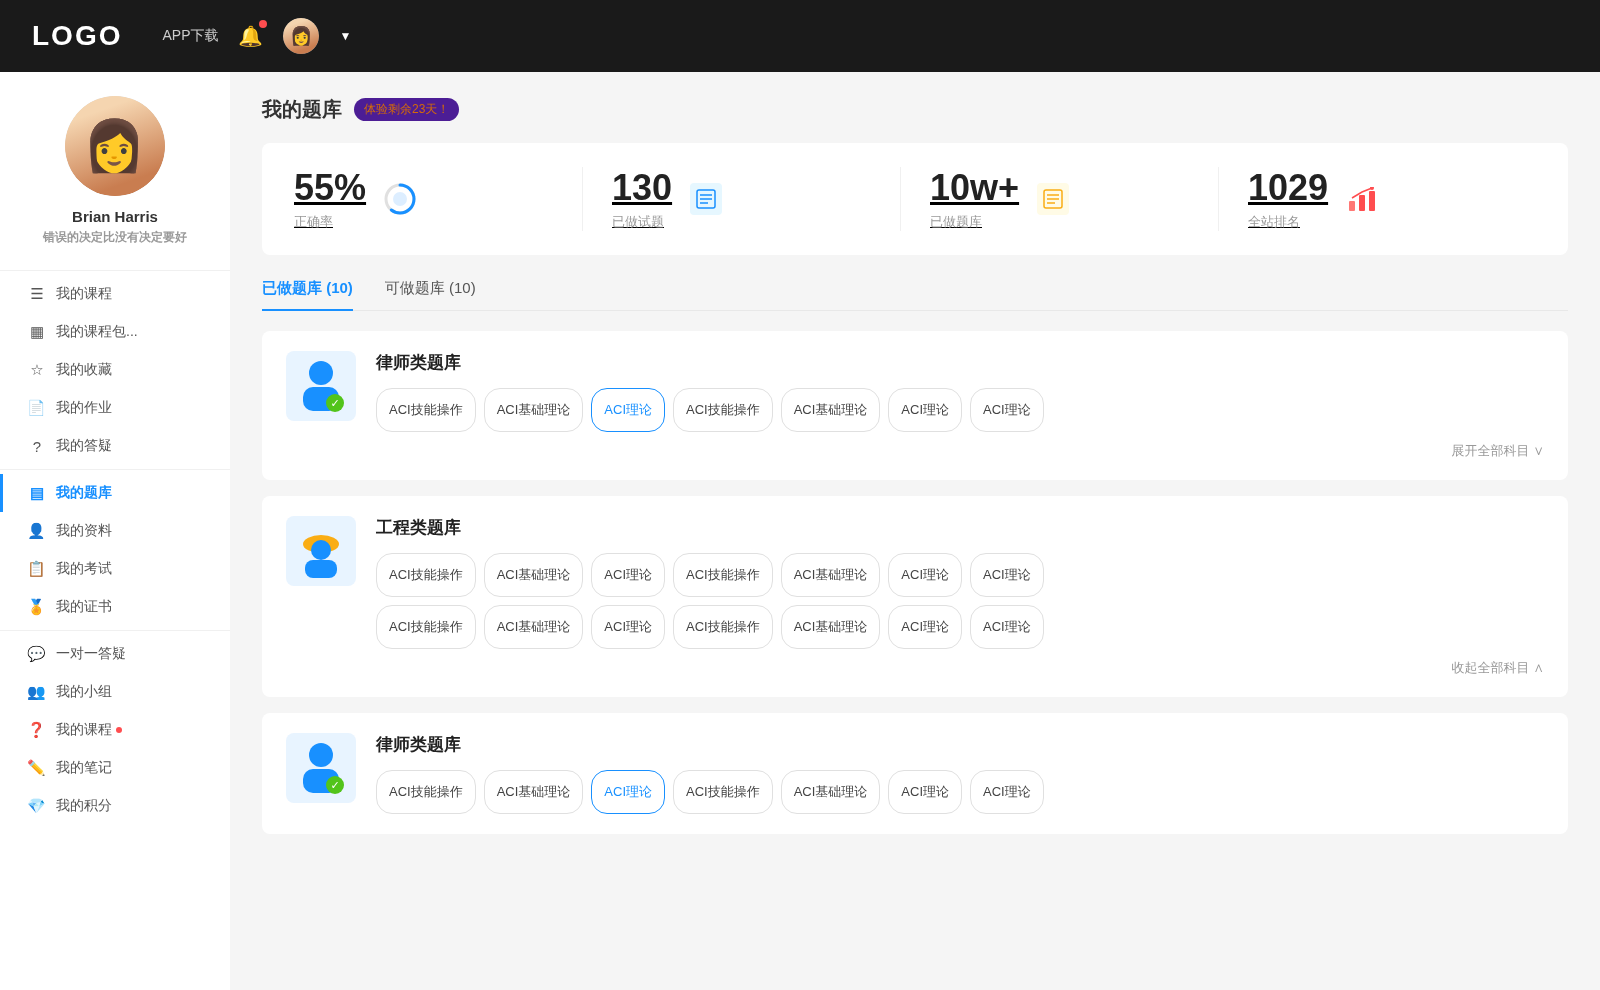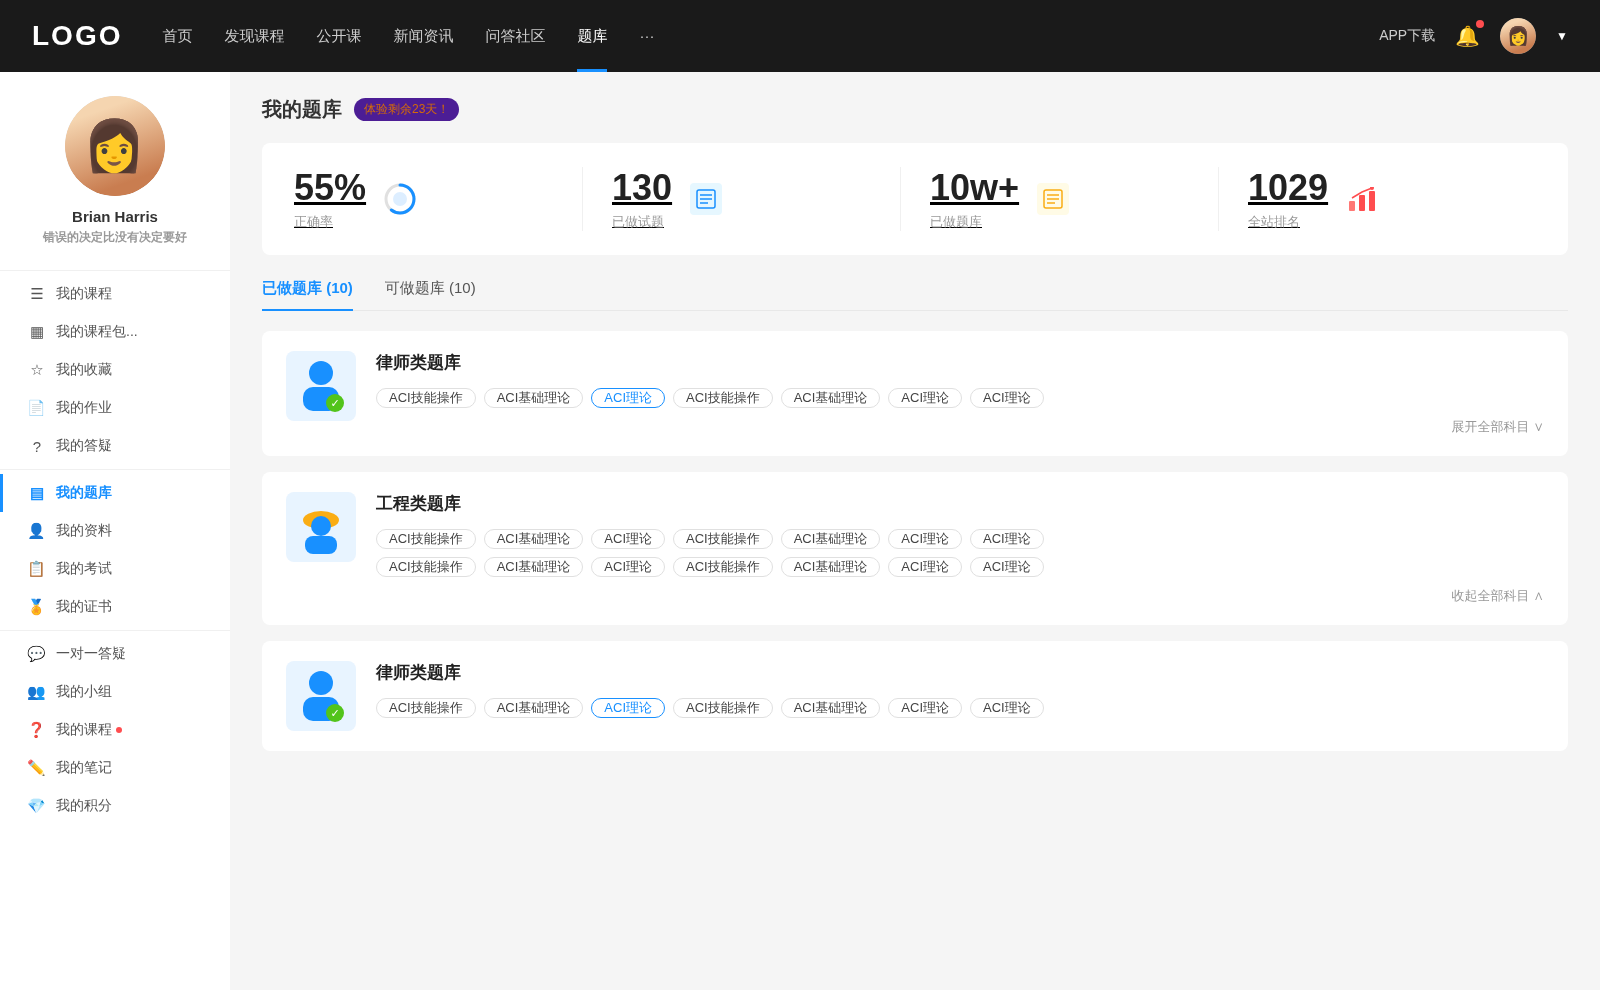--- a/index.html
+++ b/index.html
@@ -279,21 +279,21 @@
     }
     .tags-row {
       display: flex;
       flex-wrap: wrap;
       gap: 8px;
       align-items: center;
     }
     .tag {
       font-size: 13px;
       color: #444;
-      padding: 0 12px;
+      padding: 12px 12px;
       border: 1px solid #e0e0e0;
       border-radius: 16px;
       cursor: pointer;
       white-space: nowrap;
       text-align: center;
     }
     .tag.active {
       color: #1890ff;
       border-color: #1890ff;
       background: white;
@@ -340,29 +340,20 @@
       border-radius: 50%;
       overflow: hidden;
       position: relative;
     }
   </style>
 </head>
 <body>
 
 <nav class="topnav">
   <div class="topnav-logo">LOGO</div>
-  <div class="topnav-links">
-    <span class="topnav-link">首页</span>
-    <span class="topnav-link">发现课程</span>
-    <span class="topnav-link">公开课</span>
-    <span class="topnav-link">新闻资讯</span>
-    <span class="topnav-link">问答社区</span>
-    <span class="topnav-link active">题库</span>
-    <span class="topnav-link">···</span>
-  </div>
   <div class="topnav-right">
     <span class="topnav-app">APP下载</span>
     <span class="bell-icon">
       🔔
       <span class="bell-badge"></span>
     </span>
     <div class="avatar-nav">
       <div style="width:100%;height:100%;background:linear-gradient(160deg,#f5d5b0 20%,#c97d50 80%);display:flex;align-items:center;justify-content:center;font-size:18px;color:#fff;border-radius:50%;">👩</div>
     </div>
     <span class="chevron">▼</span>

